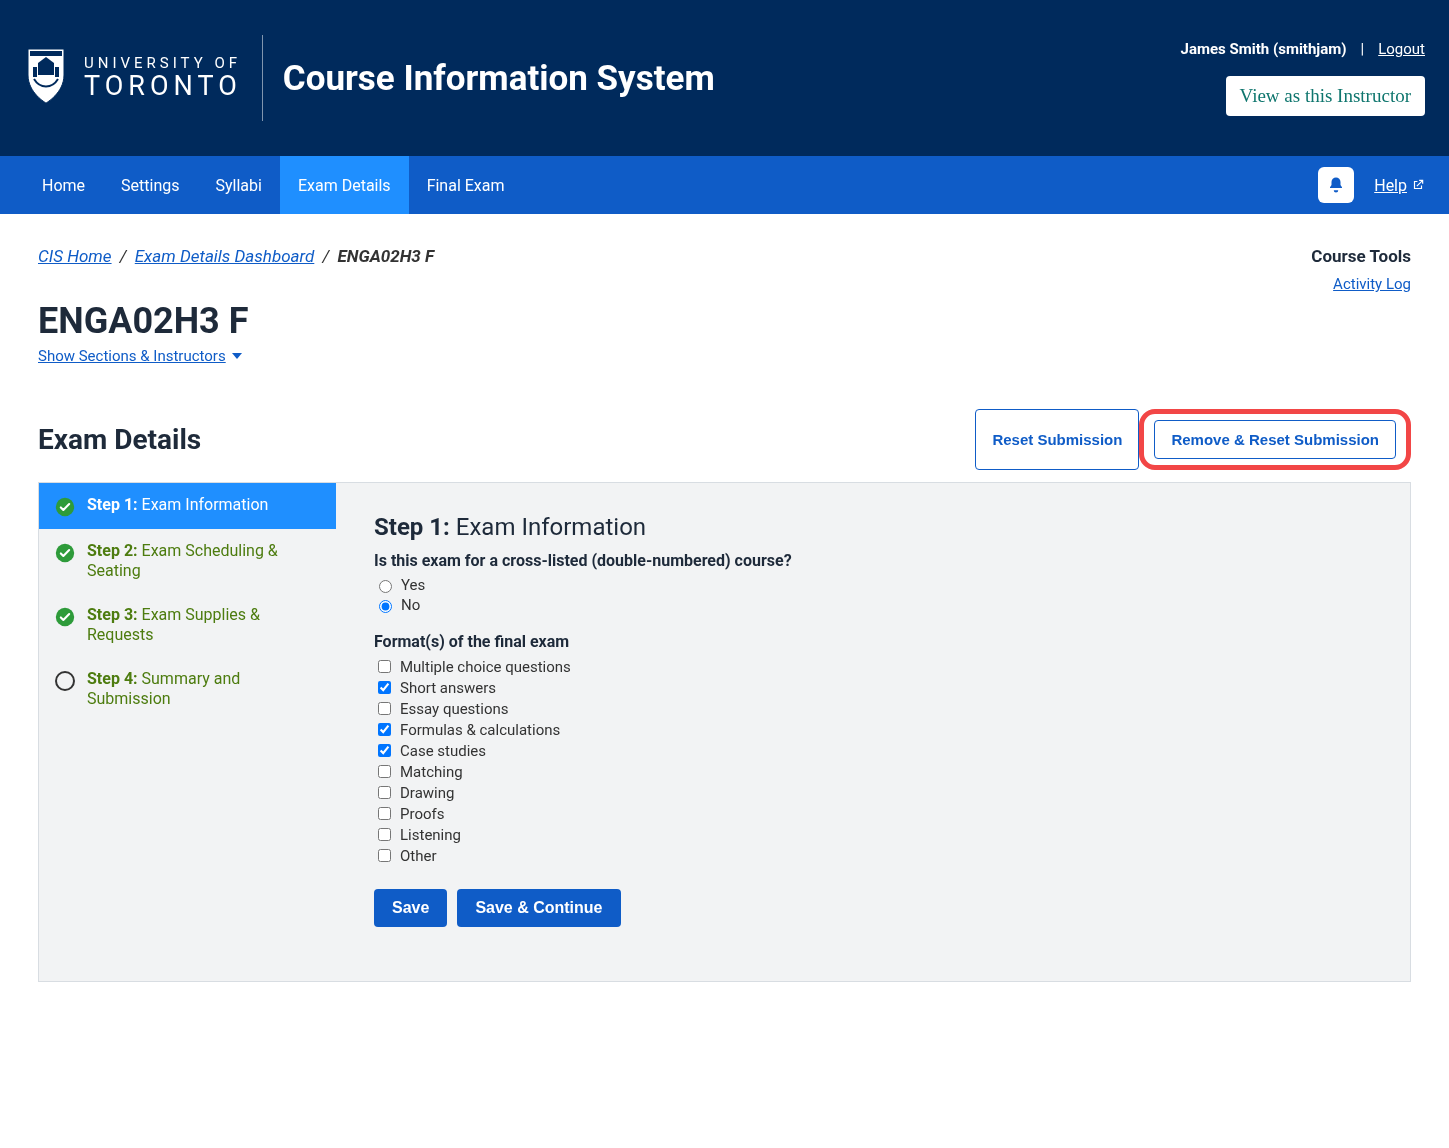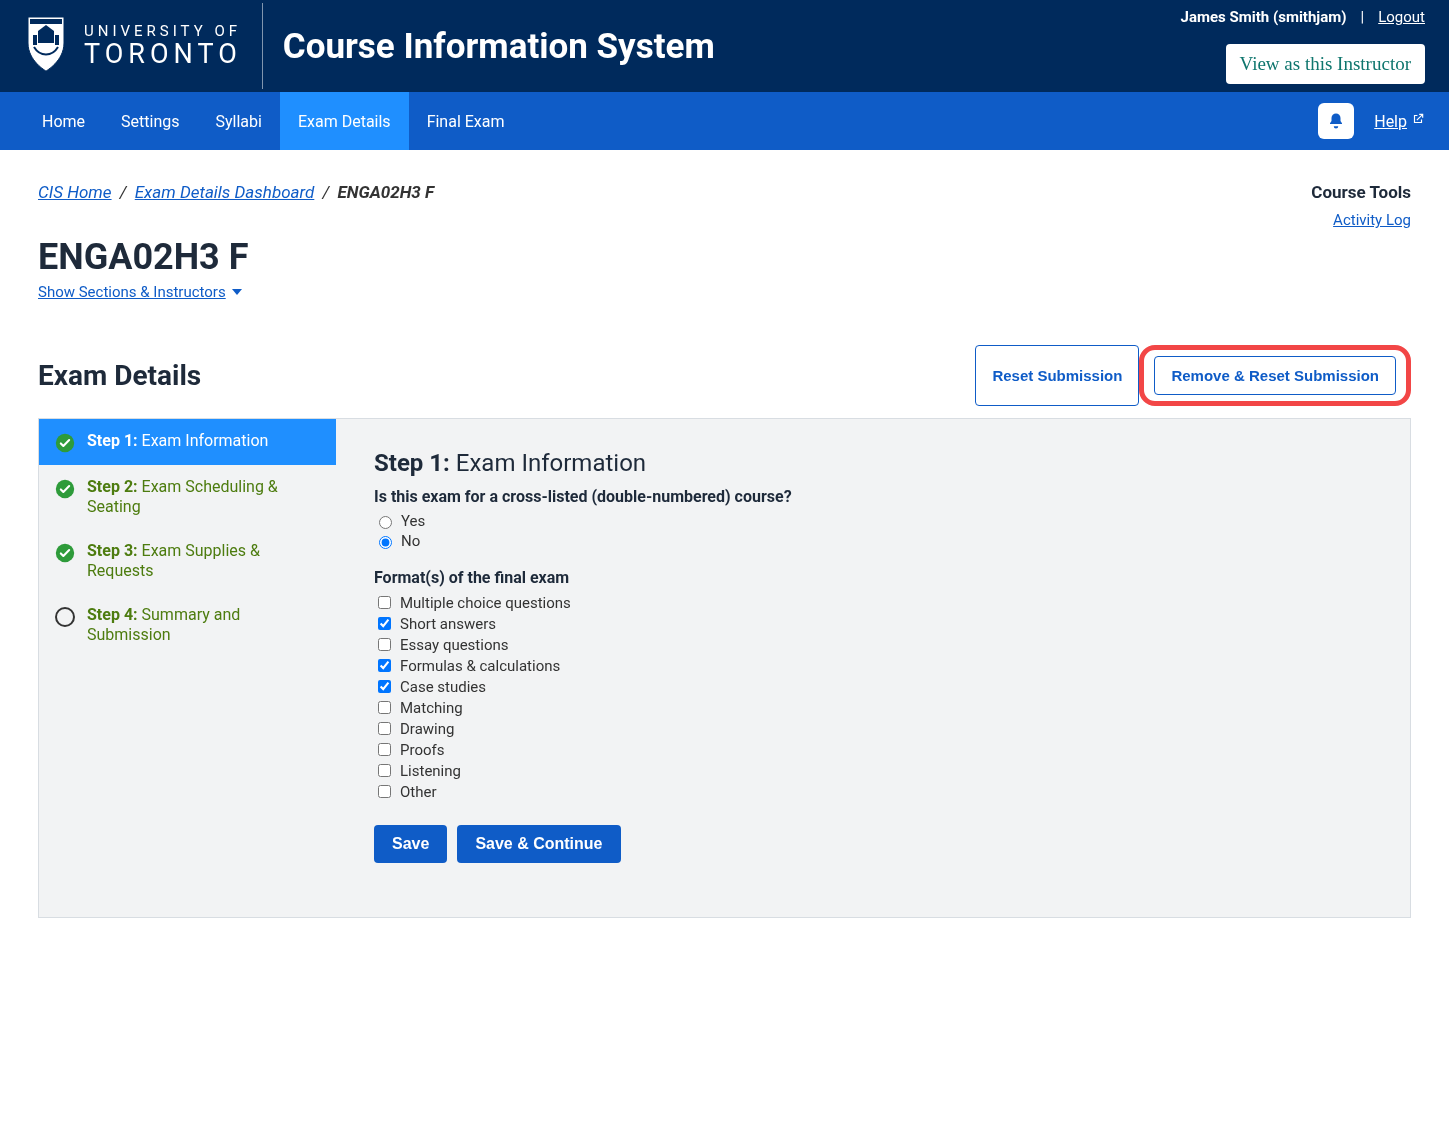--- a/index.html
+++ b/index.html
@@ -1,35 +1,35 @@
 <!DOCTYPE html>
 <html><head>
 <meta charset="utf-8">
 <style>
   * { box-sizing: border-box; }
   body { margin:0; font-family: -apple-system, BlinkMacSystemFont, "Segoe UI", Roboto, "Helvetica Neue", Arial, sans-serif; color:#1e2a3a; background:#fff; }
-  .topbar { background:#002a5c; color:#fff; display:flex; align-items:center; padding:0 24px; height:92px; }
+  .topbar { background:#002a5c; color:#fff; display:flex; align-items:center; padding:0 24px; height:156px; }
   .branding { display:flex; align-items:center; height:100%; }
   .crest { margin-right:16px; }
   .brand-text { line-height:1.05; }
   .brand-line1 { font-size:15px; letter-spacing:4px; font-weight:400; }
   .brand-line2 { font-size:27px; letter-spacing:5px; font-weight:400; }
   .vdiv { width:1px; height:86px; background:rgba(255,255,255,0.5); margin:0 20px; }
   .app-title { font-size:35px; font-weight:700; }
   .topbar-right { margin-left:auto; text-align:right; display:flex; flex-direction:column; align-items:flex-end; gap:18px;}
   .user-line { display:flex; align-items:center; gap:14px; font-size:15px; }
   .user-line a { color:#fff; text-decoration:underline; }
   .user-sep { color:#fff; }
   .btn-white { background:#fff; color:#0f766e; border:none; border-radius:4px; padding:9px 14px; font-size:19px; cursor:pointer;font-family:Liberation Serif, serif; }
   .navbar { background:#0f5cc7; display:flex; align-items:center; height:58px; padding:0 24px; }
   .nav-item { color:#fff; font-size:16px; padding:0 18px; height:58px; display:flex; align-items:center; cursor:pointer; }
   .nav-item.active { background:#1f8fff; }
   .nav-right { margin-left:auto; display:flex; align-items:center; gap:20px; }
   .bell-box { background:#fff; width:36px; height:36px; border-radius:6px; display:flex; align-items:center; justify-content:center; cursor:pointer;}
-  .help-link { color:#fff; text-decoration:underline; font-size:16px; display:flex; gap:4px; cursor:pointer;}
+  .help-link { color:#fff; text-decoration:underline; font-size:16px; display:flex; align-items:center; gap:4px; cursor:pointer;}
   .content { padding:32px 38px 60px; position:relative;}
   .breadcrumb { font-size:17px; color:#333;font-style:italic; }
   .breadcrumb a { color:#0f5cc7; text-decoration:underline; }
   .breadcrumb .sep { margin:0 4px; color:#333; }
   .breadcrumb .current { font-weight:700; }
   .course-tools { position:absolute; right:38px; top:32px; text-align:right; }
   .course-tools-title { font-weight:700; font-size:17px; margin-bottom:8px;}
   .course-tools a { color:#0f5cc7; text-decoration:underline; font-size:15px;}
   .page-title { margin:34px 0 4px; font-size:36px; font-weight:700;}
   .show-sections { color:#0f5cc7; text-decoration:underline; font-size:15px; cursor:pointer; display:inline-flex; align-items:center; gap:6px;}

